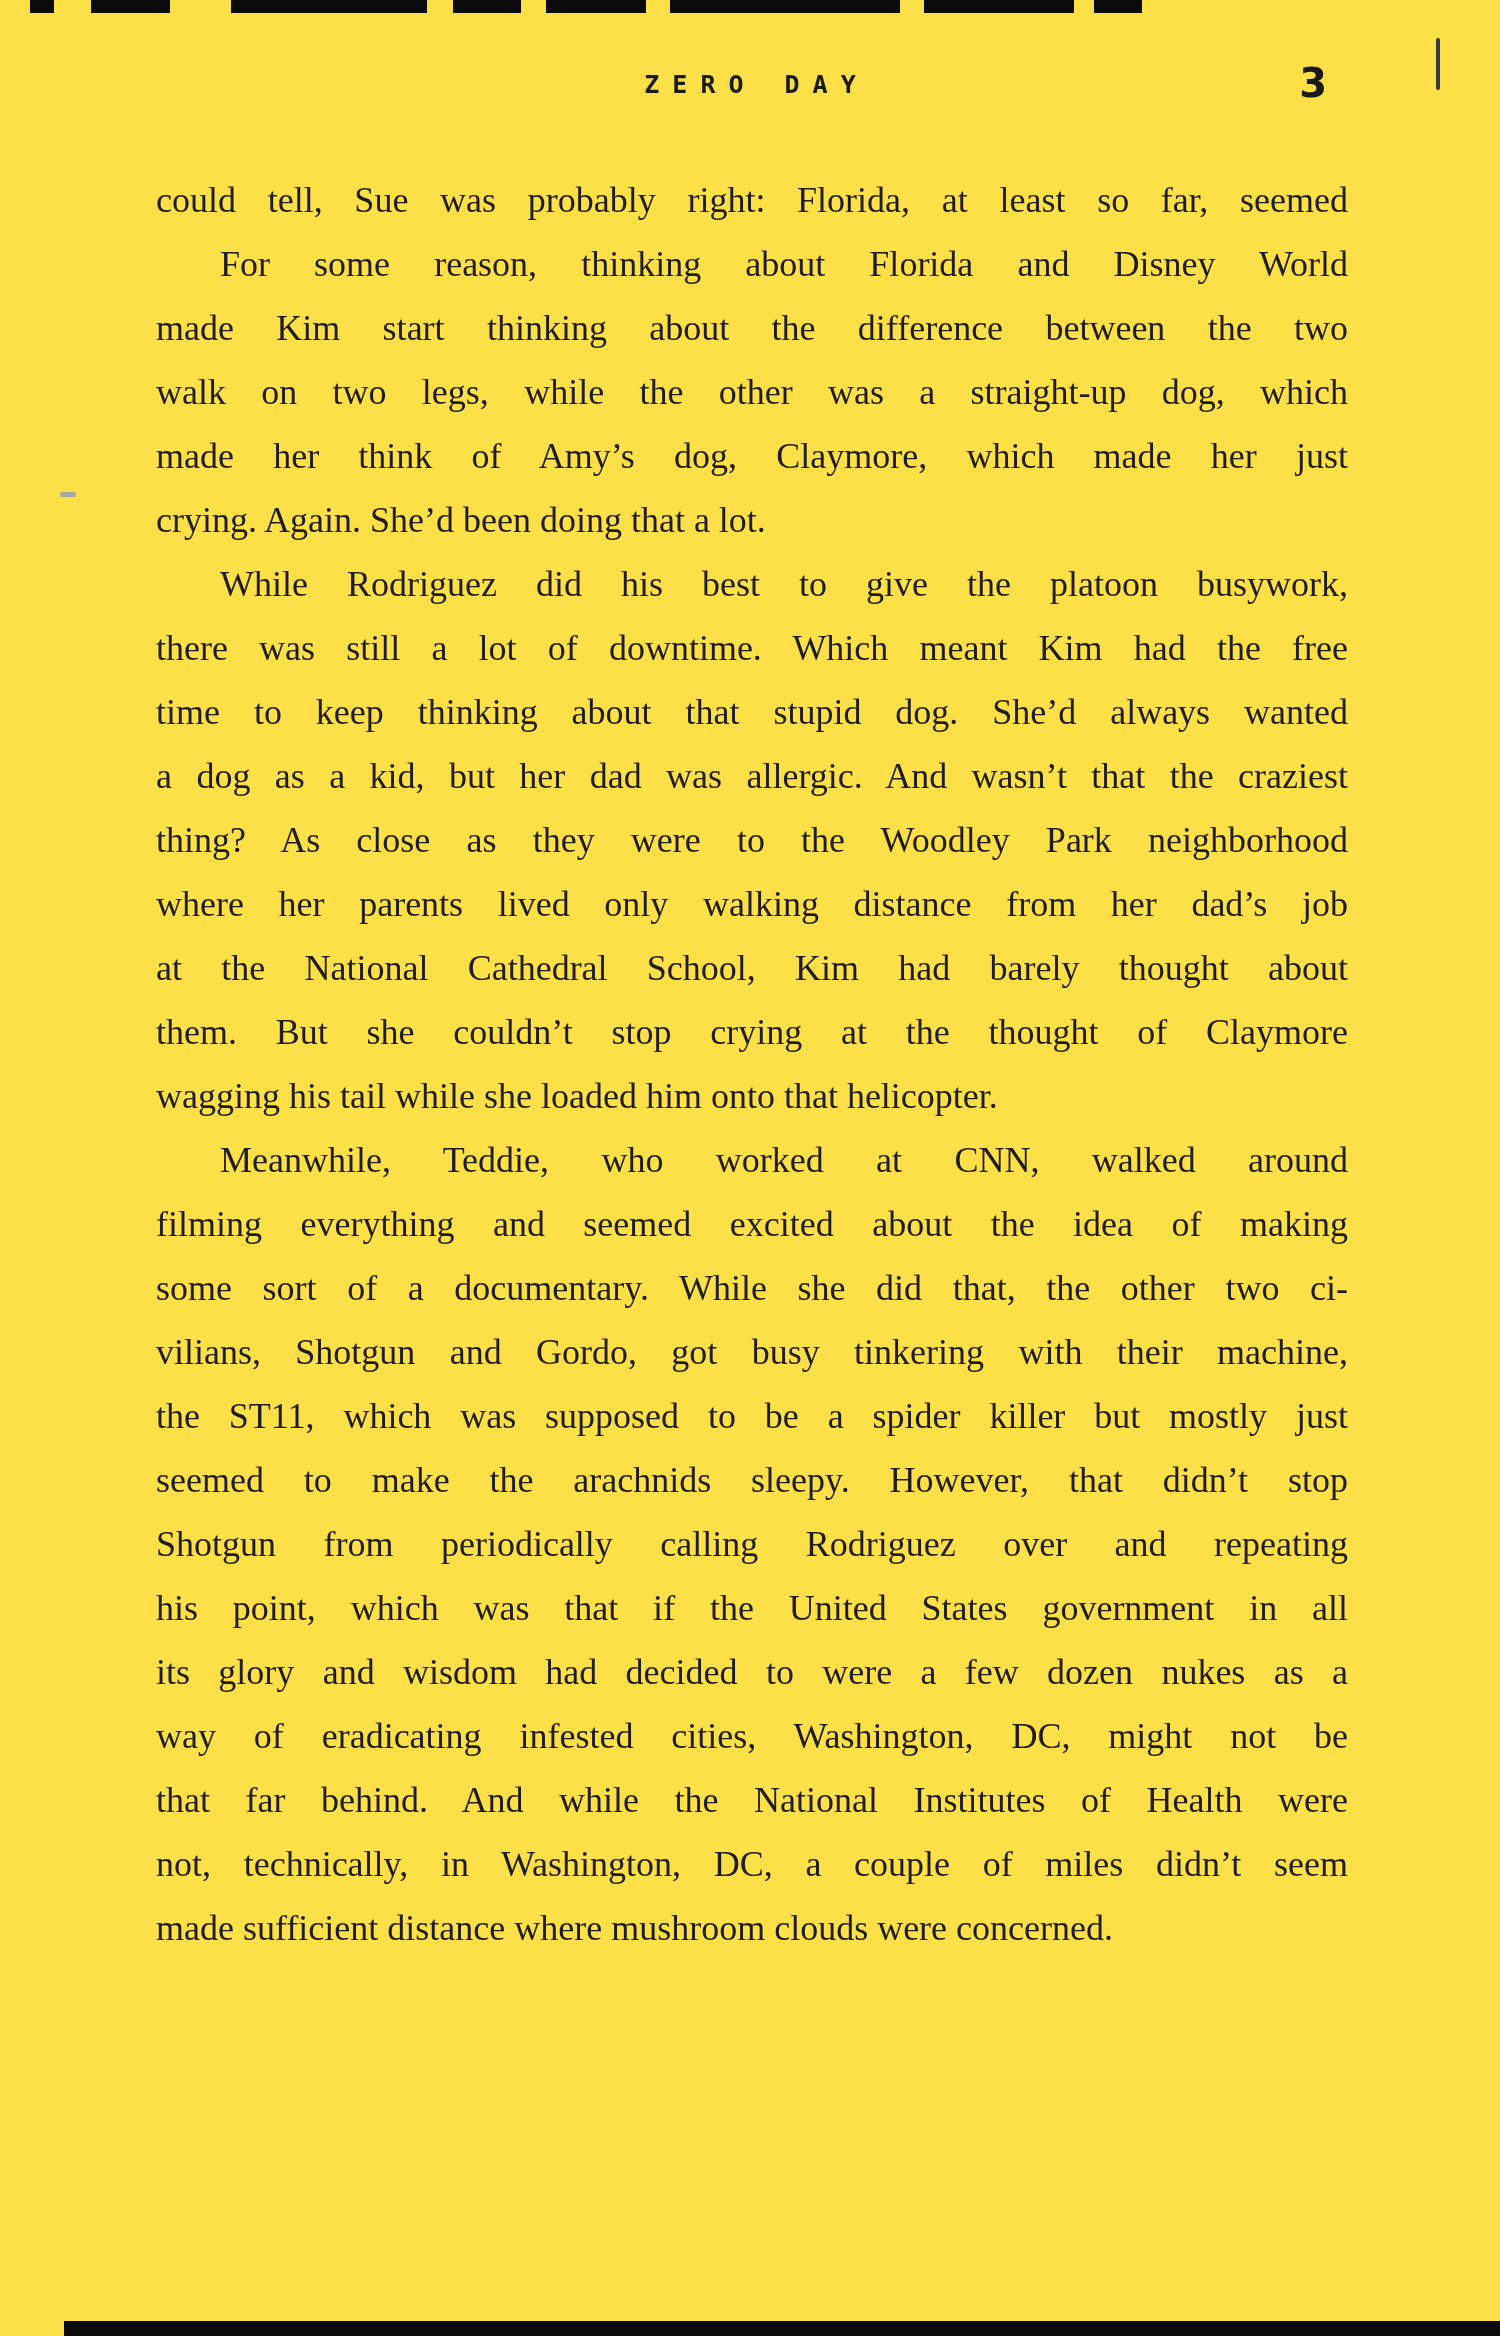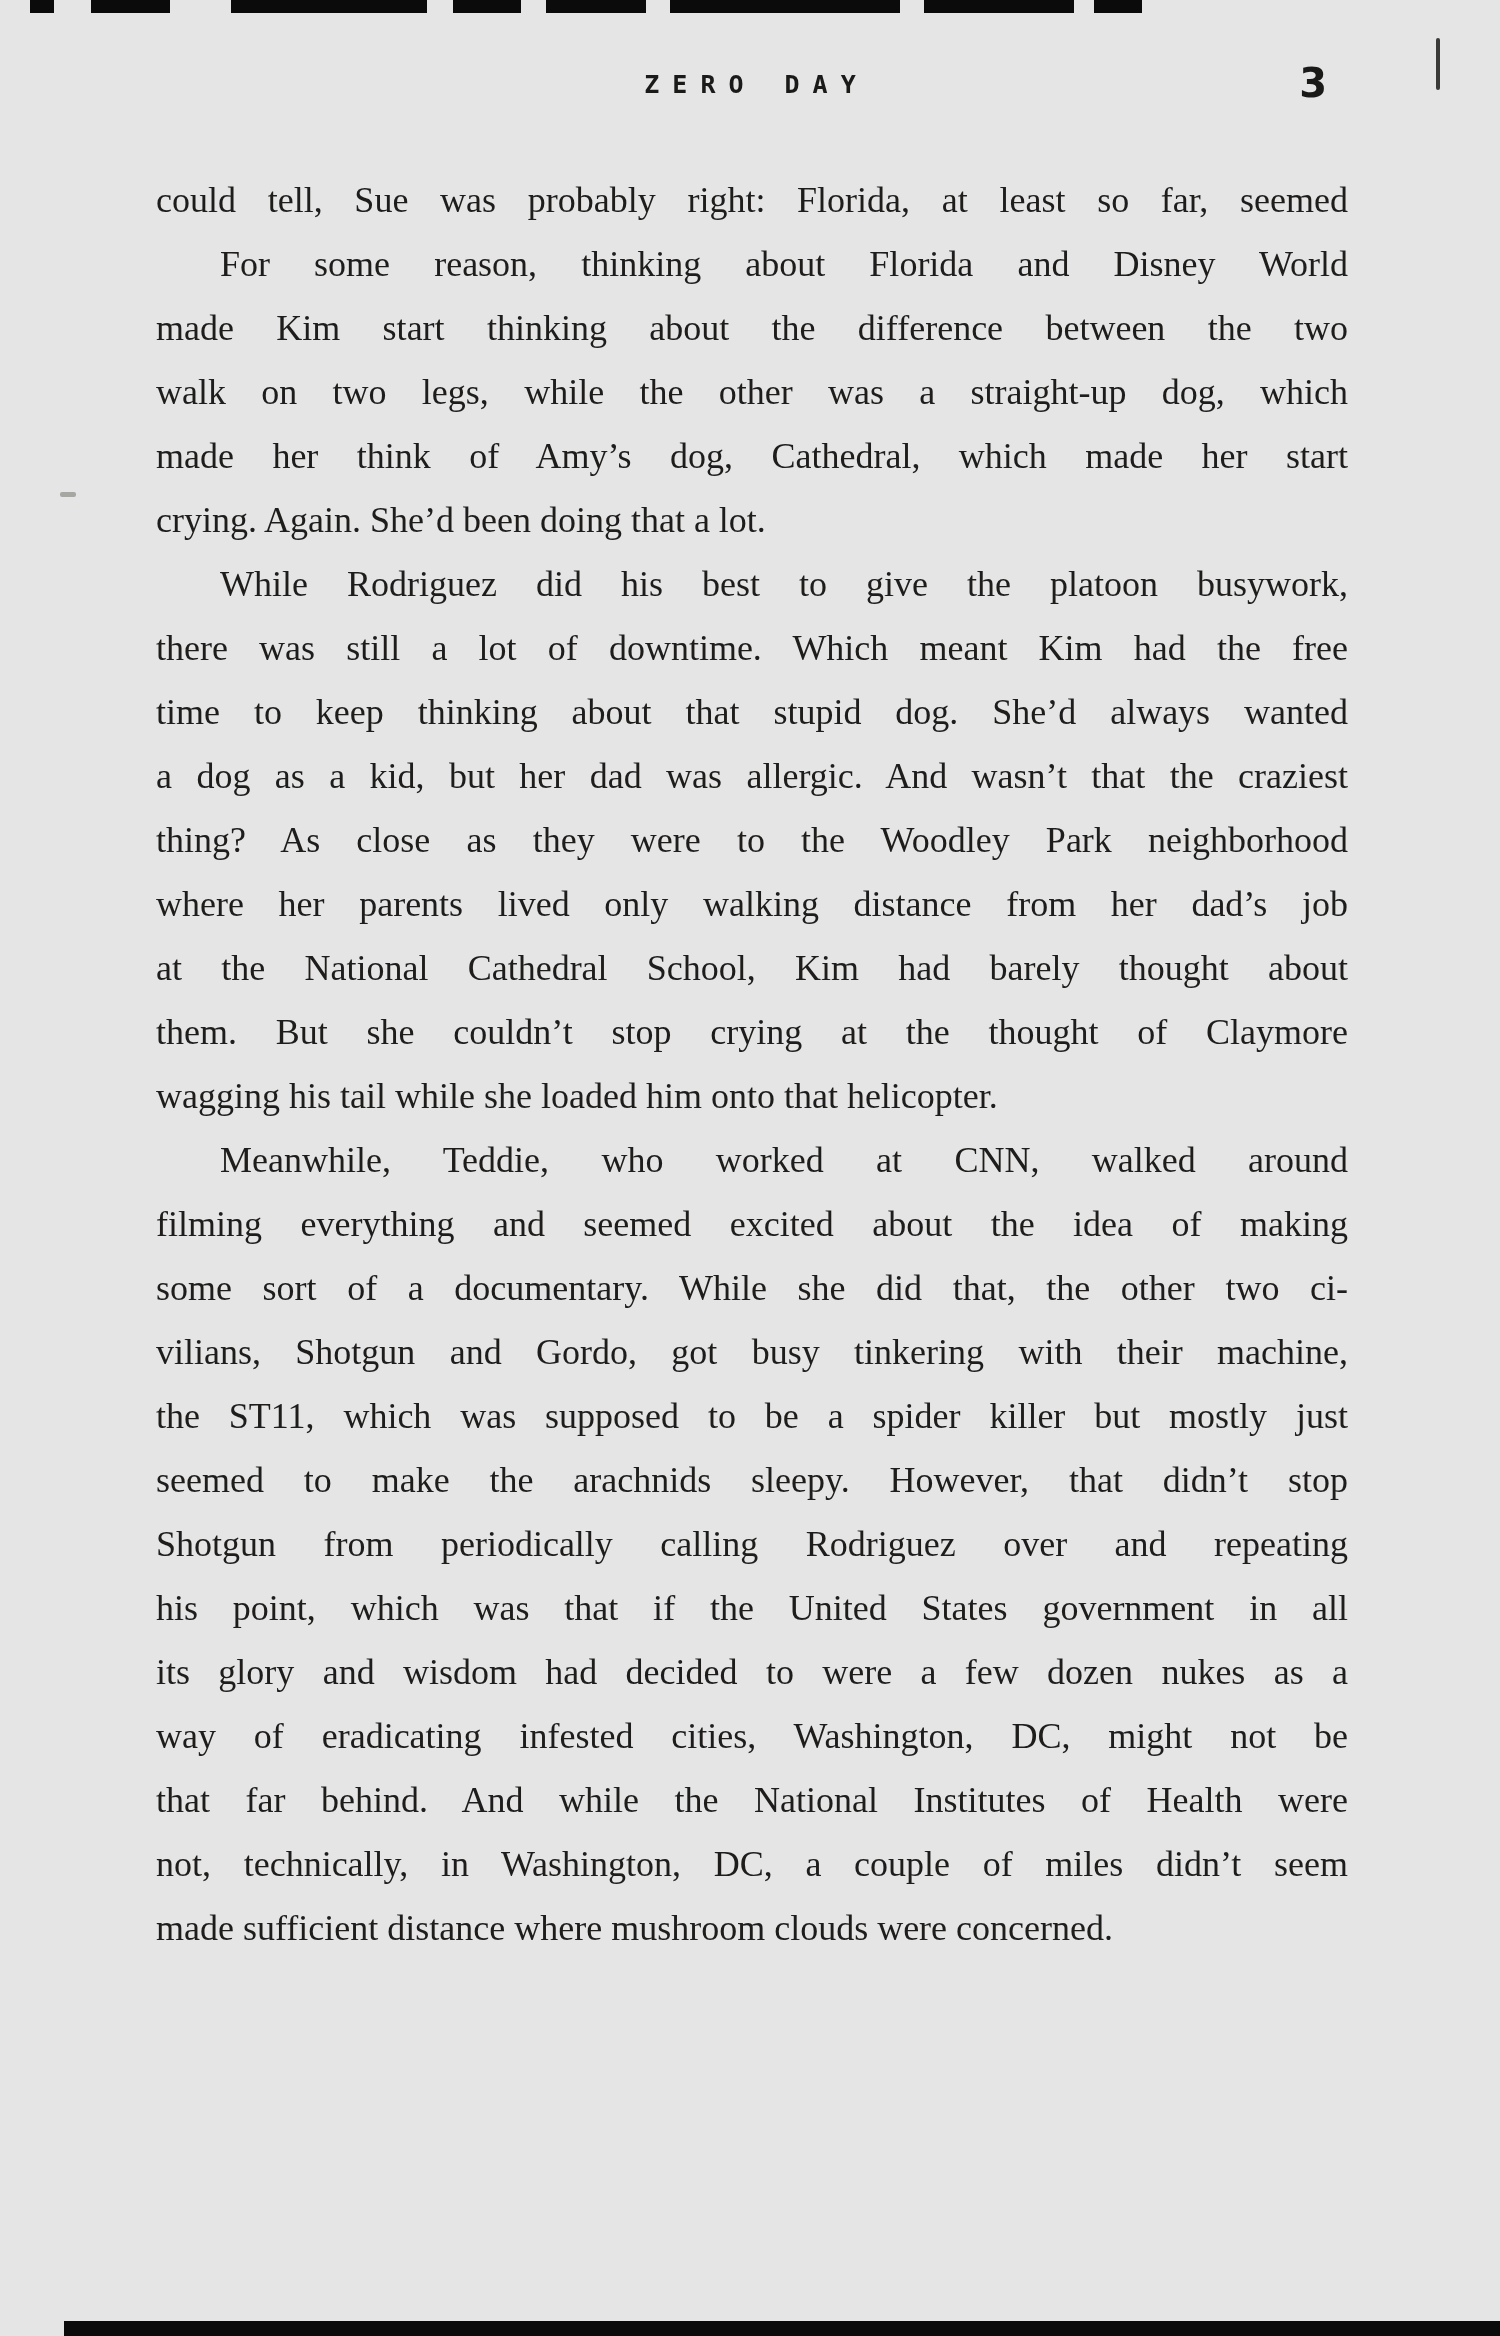--- a/index.html
+++ b/index.html
@@ -10,21 +10,21 @@
     width: 1500px;
     height: 2336px;
     background: #fdfdf6;
     position: relative;
     overflow: hidden;
     font-family: "Liberation Serif", serif;
   }
   .page {
     position: absolute;
     inset: 0;
-    background: #e5e5e5;
+    background: #fde047;
   }
   
   .scan-seg {
     position: absolute;
     top: 0;
     height: 13px;
     background: #0b0b0b;
   }
   .scan-bottom {
     position: absolute;
@@ -127,21 +127,21 @@
   </div>
 
   <div class="mark-right"></div>
   <div class="mark-left"></div>
 
   <div class="body-text">
     <div class="line">could tell, Sue was probably right: Florida, at least so far, seemed</div>
     <div class="line indent">For some reason, thinking about Florida and Disney World</div>
     <div class="line">made Kim start thinking about the difference between the two</div>
     <div class="line">walk on two legs, while the other was a straight-up dog, which</div>
-    <div class="line">made her think of Amy’s dog, Cathedral, which made her start</div>
+    <div class="line">made her think of Amy’s dog, Claymore, which made her just</div>
     <div class="line end">crying. Again. She’d been doing that a lot.</div>
     <div class="line indent">While Rodriguez did his best to give the platoon busywork,</div>
     <div class="line">there was still a lot of downtime. Which meant Kim had the free</div>
     <div class="line">time to keep thinking about that stupid dog. She’d always wanted</div>
     <div class="line">a dog as a kid, but her dad was allergic. And wasn’t that the craziest</div>
     <div class="line">thing? As close as they were to the Woodley Park neighborhood</div>
     <div class="line">where her parents lived only walking distance from her dad’s job</div>
     <div class="line">at the National Cathedral School, Kim had barely thought about</div>
     <div class="line">them. But she couldn’t stop crying at the thought of Claymore</div>
     <div class="line end">wagging his tail while she loaded him onto that helicopter.</div>

